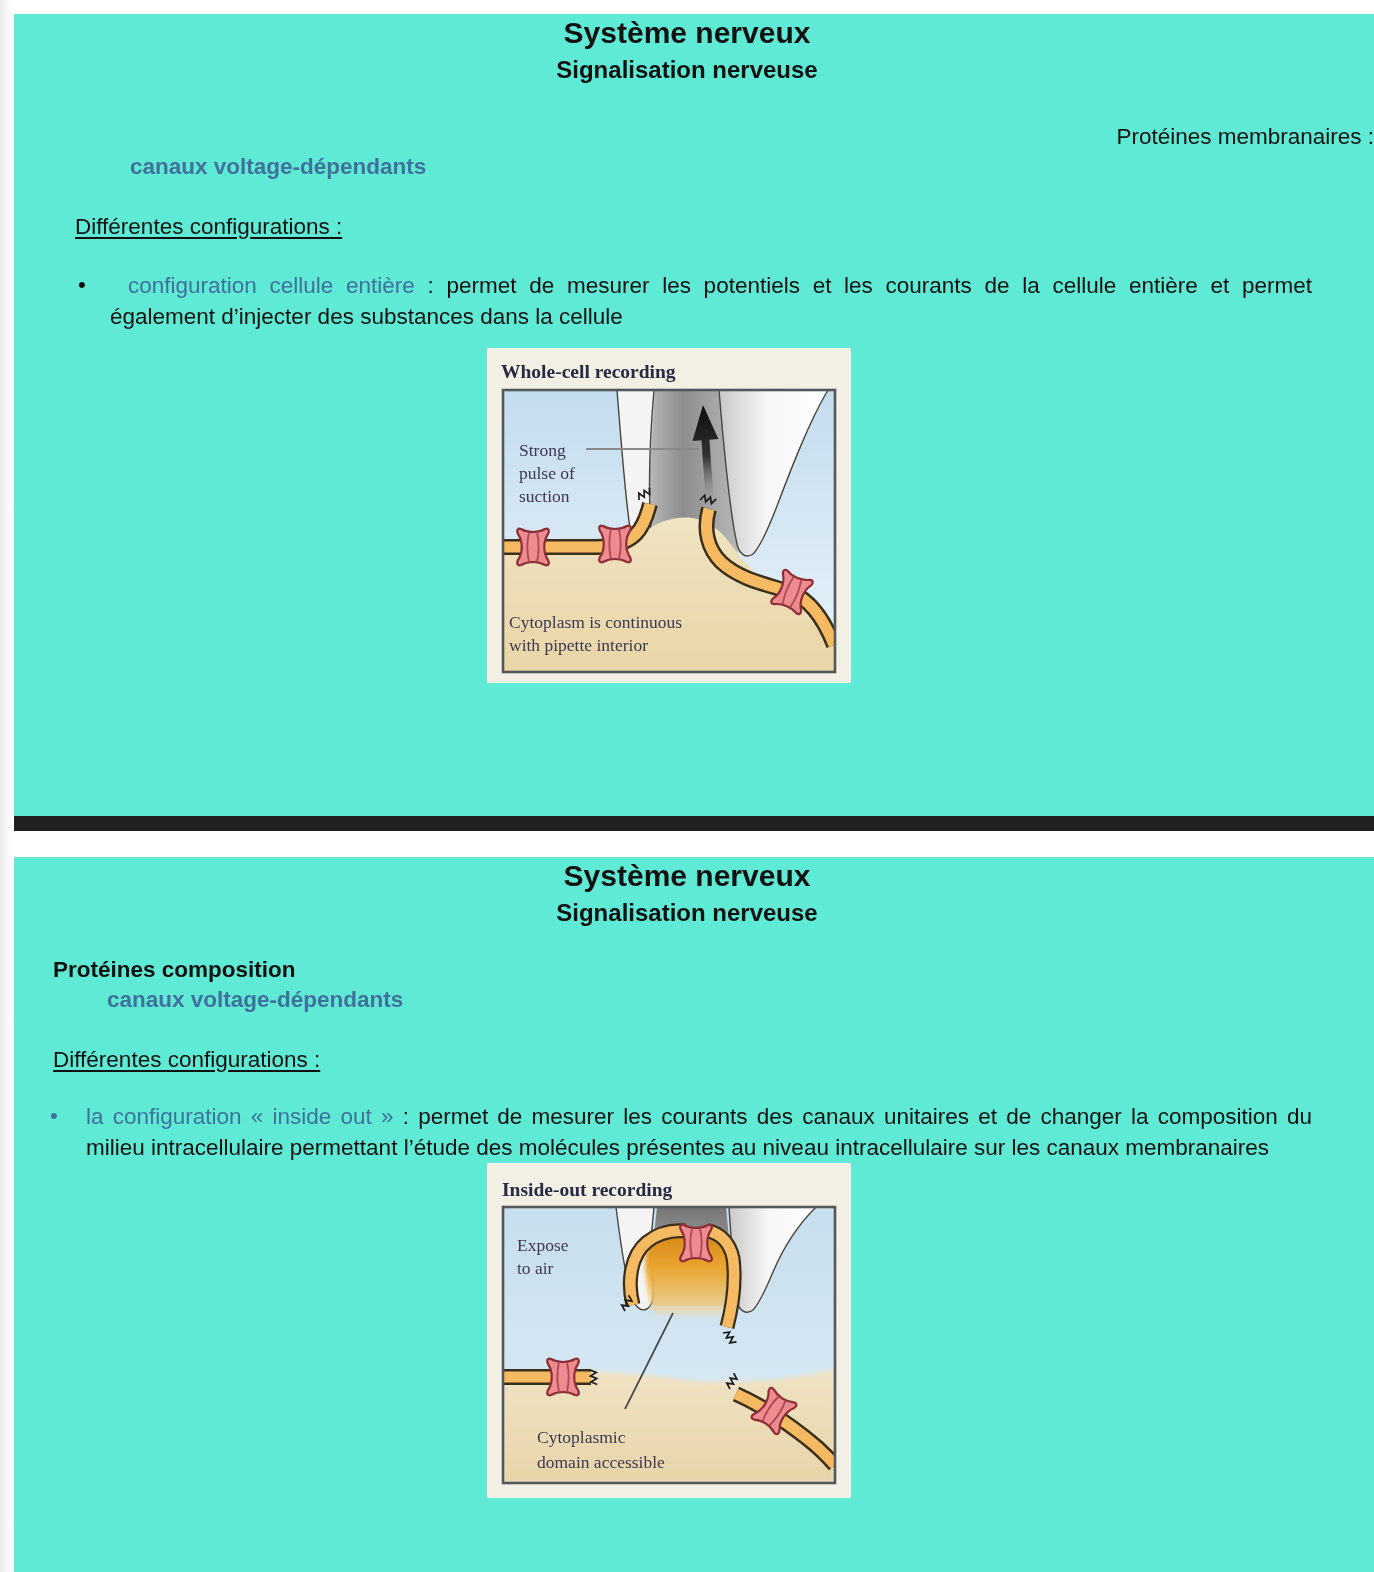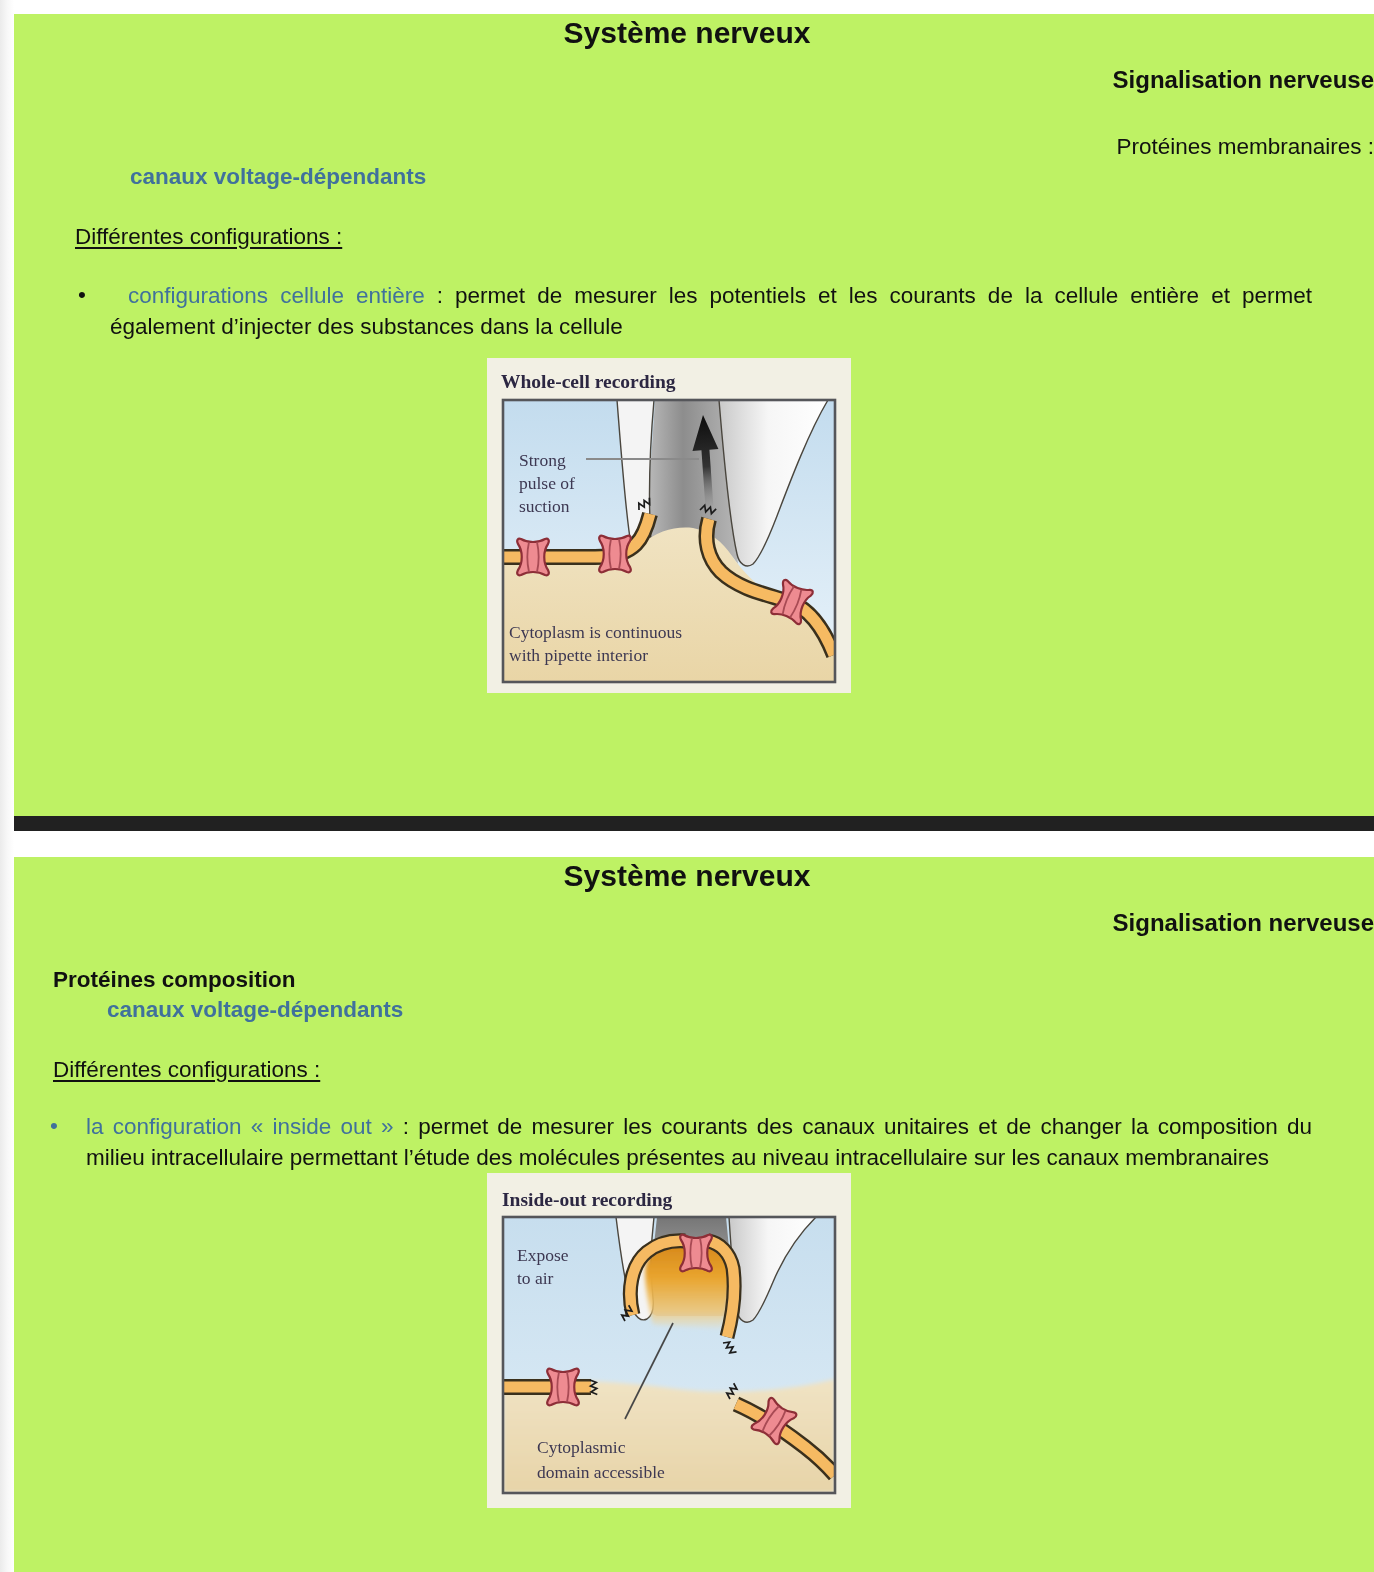--- a/index.html
+++ b/index.html
@@ -9,33 +9,33 @@
     position: relative;
     font-family: "Liberation Sans", sans-serif;
     color: #111111;
     overflow: hidden;
   }
   .edge-shade {
     position: absolute; left: 0; top: 0; bottom: 0; width: 14px;
     background: linear-gradient(to right, #ebebeb, #f8f8f8 55%, #ffffff);
     z-index: 5;
   }
-  .page { position: relative; background: #bef264; }
+  .page { position: relative; background: #5eead4; }
   .page1 { height: 802px; }
   .page2 { height: 740px; }
   .page-divider { height: 15px; background: #212121; width: 100%; }
 
   h1.doc-title {
     margin-top: 14px;
     text-align: center;
     font-size: 30px; line-height: 38px; font-weight: bold;
   }
   h2.doc-subtitle {
-    margin-top: 12px;
-    text-align: right;
+    margin-top: 2px;
+    text-align: center;
     font-size: 24px; line-height: 32px; font-weight: bold;
   }
   .body-text { font-size: 22.5px; line-height: 30px; }
 
   
   .p1-proteins { margin: 36px 0 0 75px; text-align: right; }
   .p1-channels { margin: 0 0 0 130px; font-weight: bold; }
   .p1-configs  { margin: 30px 0 0 75px; text-decoration: underline; text-underline-offset: 3px; }
   .p1-bullet-wrap { position: relative; margin-top: 28px; }
   .p1-bullet-wrap .bullet-marker { position: absolute; left: 78px; top: 0; }
@@ -77,21 +77,21 @@
   <h1 class="doc-title">Système nerveux</h1>
   <h2 class="doc-subtitle">Signalisation nerveuse</h2>
 
   <p class="body-text p1-proteins">Protéines membranaires :</p>
   <p class="body-text p1-channels blue">canaux voltage-dépendants</p>
 
   <p class="body-text p1-configs">Différentes configurations :</p>
 
   <div class="p1-bullet-wrap">
     <span class="bullet-marker body-text">•</span>
-    <p class="para"><span class="blue">configurations cellule entière</span><span> : permet de mesurer les potentiels et les courants de la cellule entière et permet également d’injecter des substances dans la cellule</span></p>
+    <p class="para"><span class="blue">configuration cellule entière</span><span> : permet de mesurer les potentiels et les courants de la cellule entière et permet également d’injecter des substances dans la cellule</span></p>
   </div>
 
   <div class="figure-box fig1-box">
   <svg width="364" height="335" viewBox="0 0 364 335">
     <defs>
       <linearGradient id="sky1" x1="0" y1="0" x2="0" y2="1">
         <stop offset="0" stop-color="#c3dcee"></stop>
             <stop offset="1" stop-color="#e9f3fa"></stop>
       </linearGradient>
       <linearGradient id="ground1" x1="0" y1="0" x2="0" y2="1">

